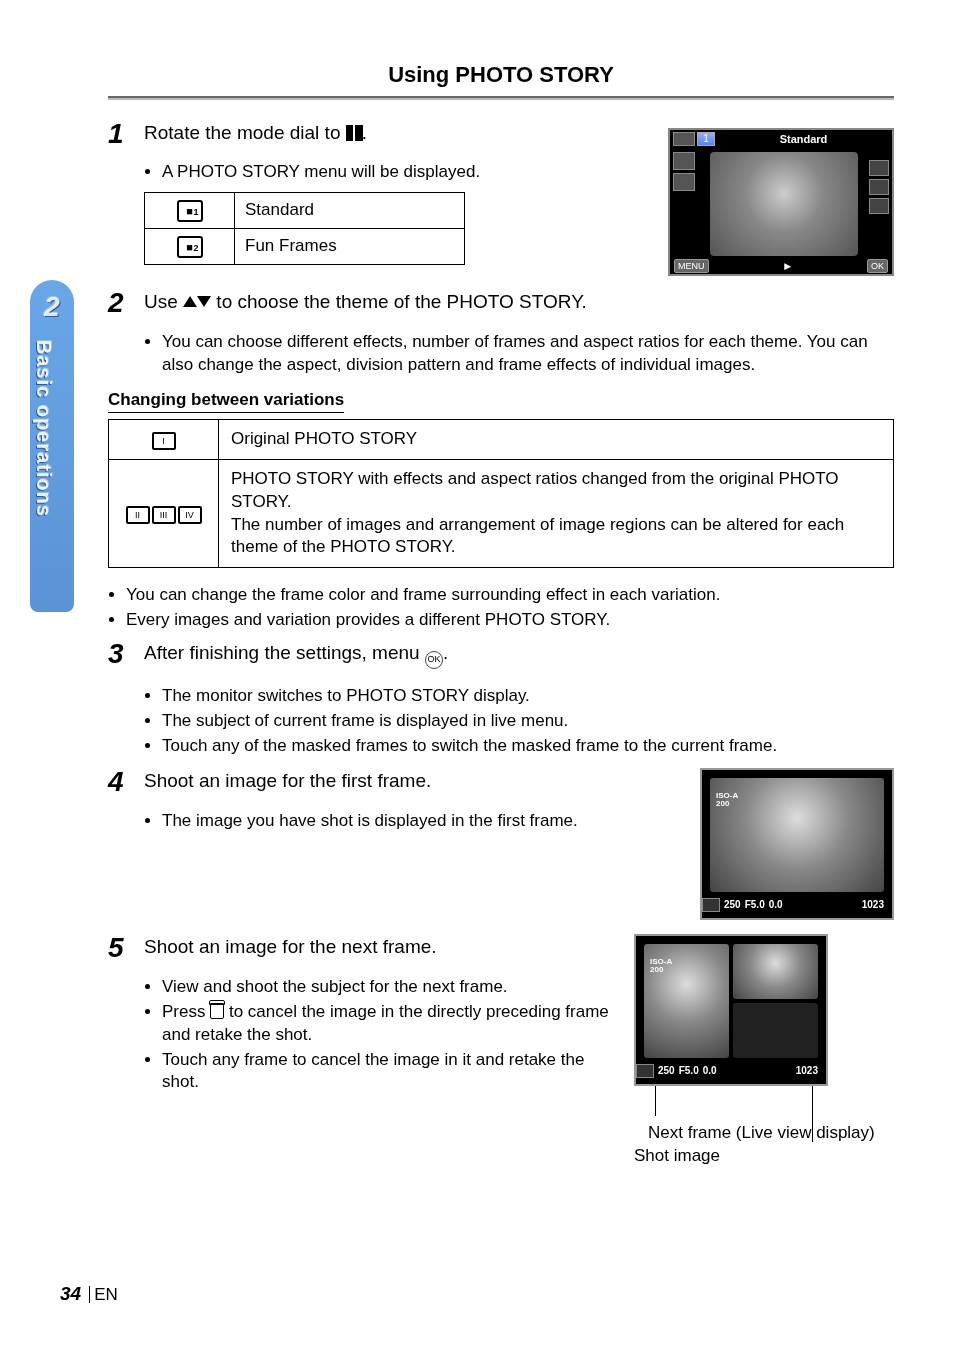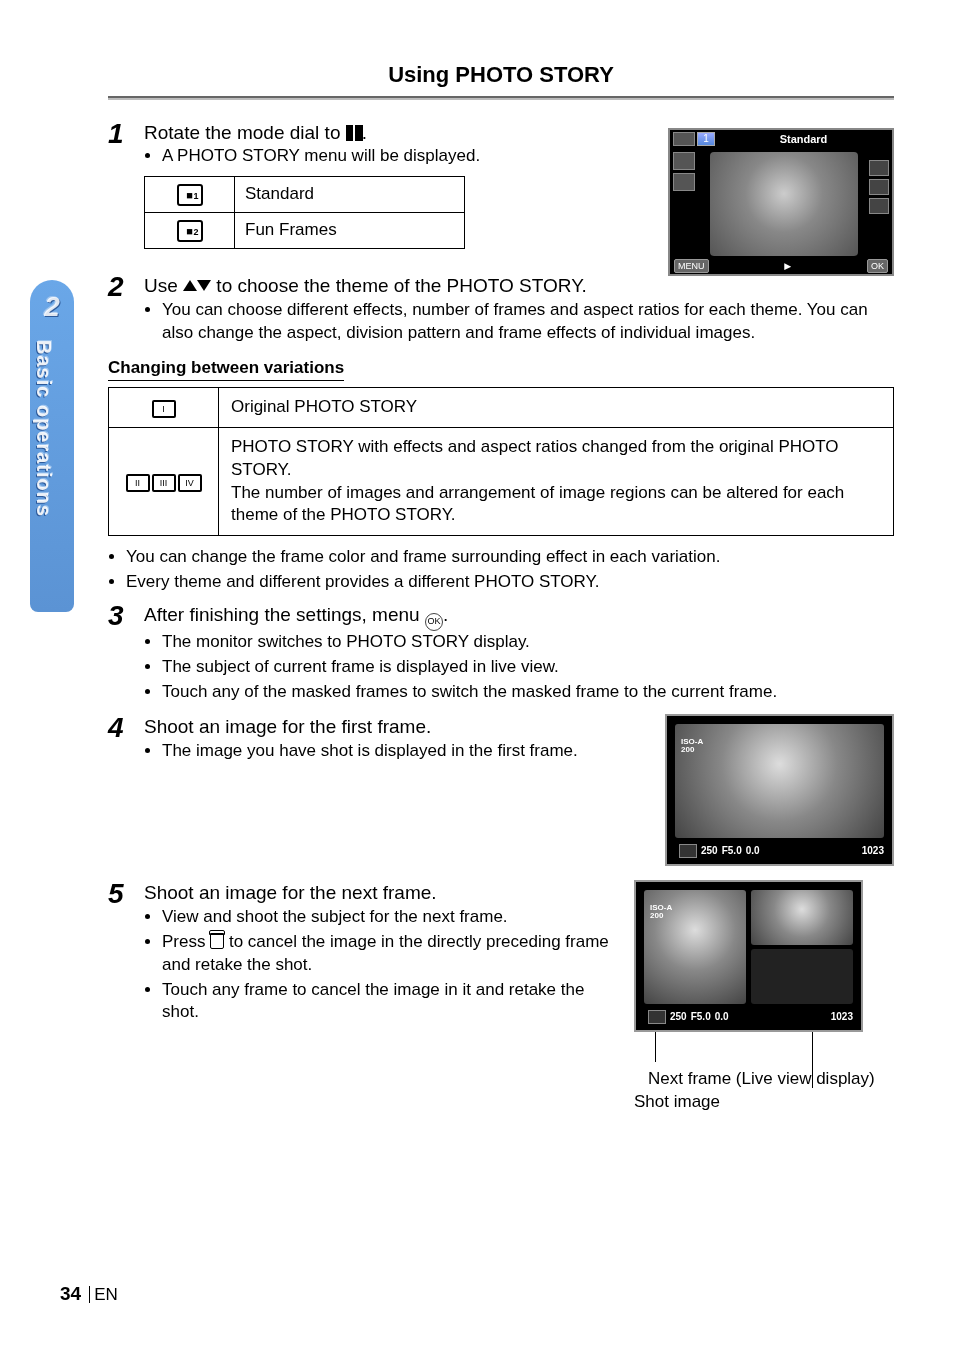--- a/index.html
+++ b/index.html
@@ -36,21 +36,21 @@
   .stepnum {
     font-size: 28px;
     font-weight: bold;
     font-style: italic;
     width: 22px;
     flex-shrink: 0;
     line-height: 1.0;
   }
   .stepbody { flex: 1; }
   .steptext { font-size: 19px; }
-  .bulleted { padding-left: 18px; list-style: disc; font-size: 17px; margin-top:0;}
+  .bulleted { padding-left: 18px; list-style: disc; font-size: 17px; margin-top:16px;}
   .bulleted li { margin-bottom: 2px; }
   .mode-icon {
     display:inline-block; width:16px; height:16px; background:#000;
     position:relative; vertical-align:-2px;
   }
   .mode-icon::after{
     content:""; position:absolute; right:-1px; width:8px; height:16px;
     background:#000; border-left:2px solid #fff;
   }
   table.small {
@@ -119,48 +119,48 @@
     font-size:9px;text-align:center;line-height:14px;background:#fff;margin:0 1px;
   }
   .ok-btn{display:inline-block;width:18px;height:18px;border:1.5px solid #444;border-radius:50%;font-size:9px;text-align:center;line-height:15px;vertical-align:-3px;}
   .trash{display:inline-block;width:14px;height:16px;border:1.5px solid #000;border-radius:0 0 2px 2px;position:relative;vertical-align:-2px;}
   .trash::before{content:"";position:absolute;top:-4px;left:-2px;right:-2px;height:3px;border:1.5px solid #000;border-radius:2px 2px 0 0;}
   .tri{display:inline-block;width:0;height:0;vertical-align:1px;}
   .tri.up{border-left:7px solid transparent;border-right:7px solid transparent;border-bottom:11px solid #000;}
   .tri.dn{border-left:7px solid transparent;border-right:7px solid transparent;border-top:11px solid #000;}
 
   .shot{
-    width:229px;height:152px;background:#000;border:2px solid #999;position:relative;color:#fff;font-size:9px;
+    width:194px;height:152px;background:#000;border:2px solid #999;position:relative;color:#fff;font-size:9px;
   }
   .shot .img-area{position:absolute;left:8px;top:8px;right:8px;bottom:26px;}
   .shot .tile{background:radial-gradient(circle at 50% 35%,#ddd,#888 45%,#444);border-radius:3px;}
   .shot.single .tile{position:absolute;inset:0;}
   .shot.triple .tile{position:absolute;}
   .shot.triple .t1{left:0;top:0;width:49%;bottom:0;}
   .shot.triple .t2{left:51%;top:0;right:0;height:48%;}
   .shot.triple .t3{left:51%;top:52%;right:0;bottom:0;background:#222;}
   .shot .iso{position:absolute;left:14px;top:22px;font-size:8px;line-height:1;font-weight:bold;}
   .shot .bot{
-    position:absolute;bottom:4px;left:12px;right:8px;height:18px;
+    position:absolute;bottom:4px;left:0;right:8px;height:18px;
     display:flex;align-items:center;gap:4px;font-size:10px;font-weight:bold;
   }
   .shot .bot .sp{flex:1;}
   .shot .bot .ico{width:18px;height:14px;border:1px solid #888;background:#333;}
 
   .arrows{position:relative;}
   .arrows .lead{
     position:absolute;width:1px;background:#000;
   }
   .arrows .lead.l1{left:3px;top:0;height:30px;}
   .arrows .lead.l2{left:160px;top:0;height:56px;}
 
   .footer{
     position:absolute;left:60px;bottom:50px;font-size:17px;
   }
-  .footer .pn{font-weight:bold;font-size:19px;margin-right:4px;}
+  .footer .pn{font-weight:bold;font-style:italic;font-size:19px;margin-right:4px;}
   .footer .bar{display:inline-block;width:1px;height:17px;background:#000;vertical-align:-3px;margin:0 4px;}
 </style>
 </head>
 <body>
 
 <div class="sidebar-tab">
   <div class="sec-num">2</div>
   <div class="sec-txt">Basic operations</div>
 </div>
 
@@ -242,32 +242,32 @@
         <span class="varglyph">II</span><span class="varglyph">III</span><span class="varglyph">IV</span>
       </td>
       <td style="white-space:pre-line">PHOTO STORY with effects and aspect ratios changed from the original PHOTO STORY.
 The number of images and arrangement of image regions can be altered for each theme of the PHOTO STORY.</td>
     </tr>
   </tbody>
     </table>
 
   <ul class="bulleted" style="margin-left:0;">
     <li>You can change the frame color and frame surrounding effect in each variation.</li>
-    <li>Every theme and different provides a different PHOTO STORY.</li>
+    <li>Every images and variation provides a different PHOTO STORY.</li>
   </ul>
 
   <div class="steprow" style="margin-top:8px">
     <div class="stepnum">3</div>
     <div class="stepbody">
       <div class="steptext">
         <span>After finishing the settings, menu </span><span class="ok-btn">OK</span><span>.</span>
       </div>
       <ul class="bulleted">
         <li>The monitor switches to PHOTO STORY display.</li>
-        <li>The subject of current frame is displayed in live view.</li>
+        <li>The subject of current frame is displayed in live menu.</li>
         <li>Touch any of the masked frames to switch the masked frame to the current frame.</li>
       </ul>
     </div>
   </div>
 
   <div style="display:flex;gap:20px;align-items:flex-start;margin-top:8px;">
     <div style="flex:1">
       <div class="steprow">
         <div class="stepnum">4</div>
         <div class="stepbody">

